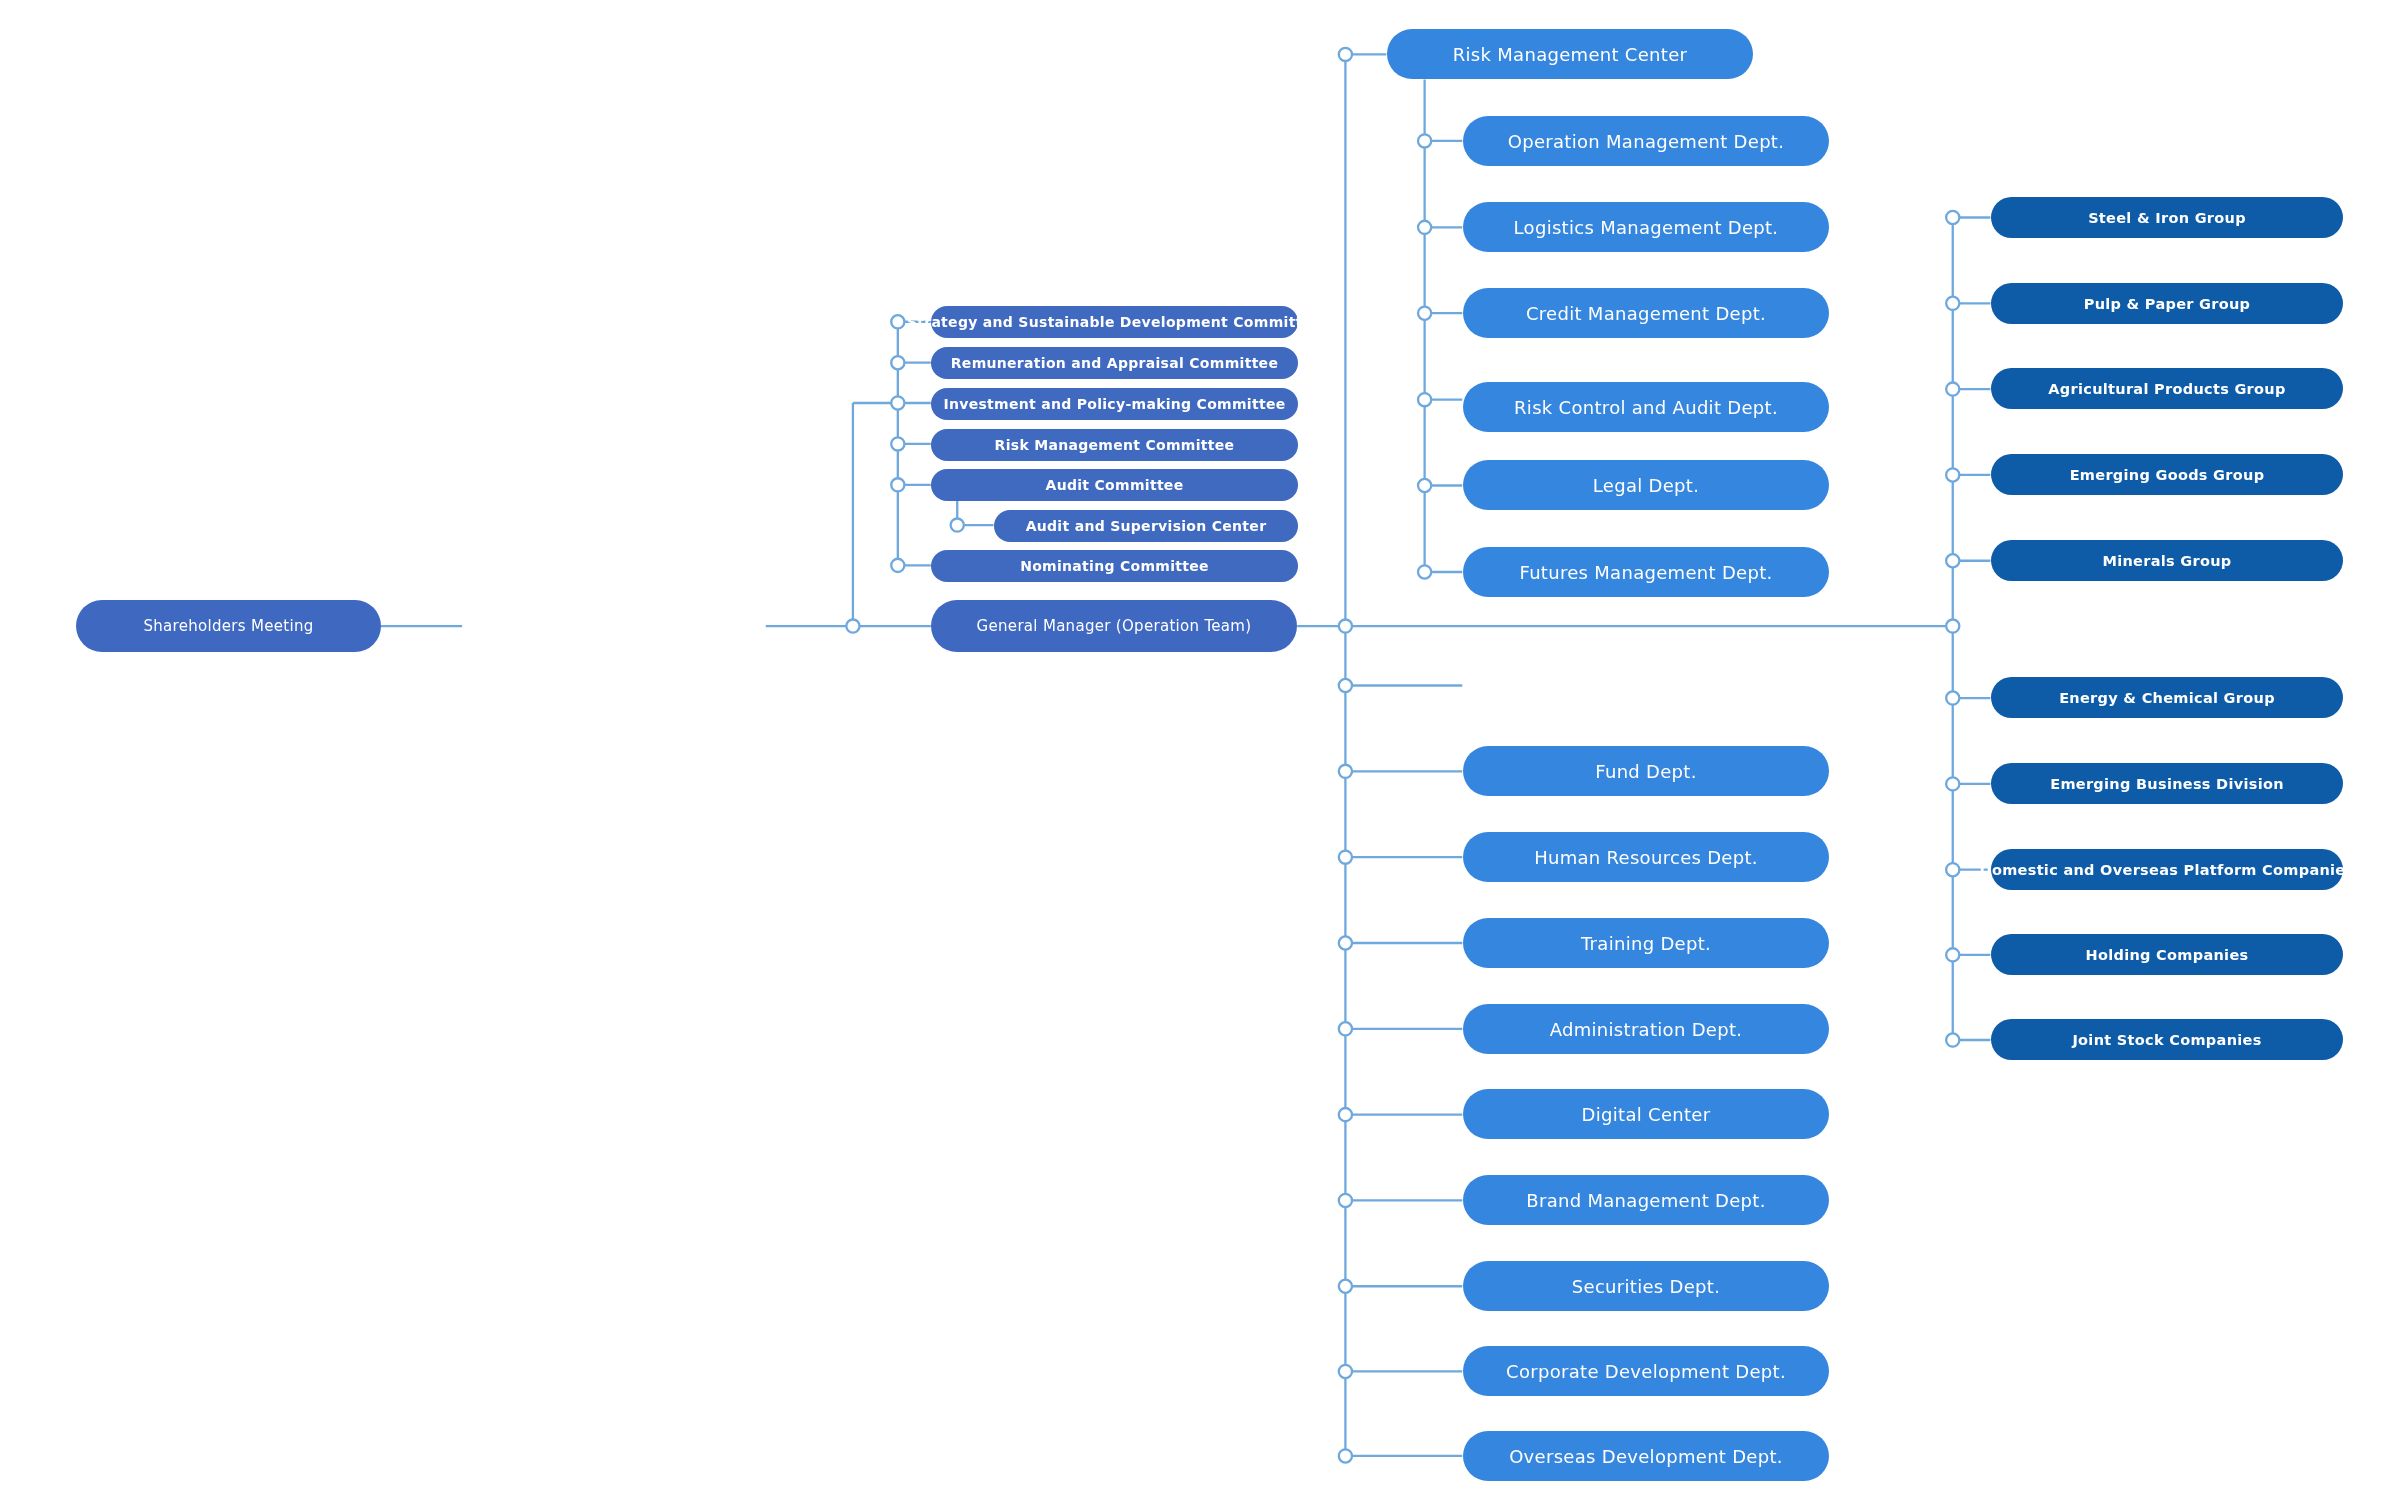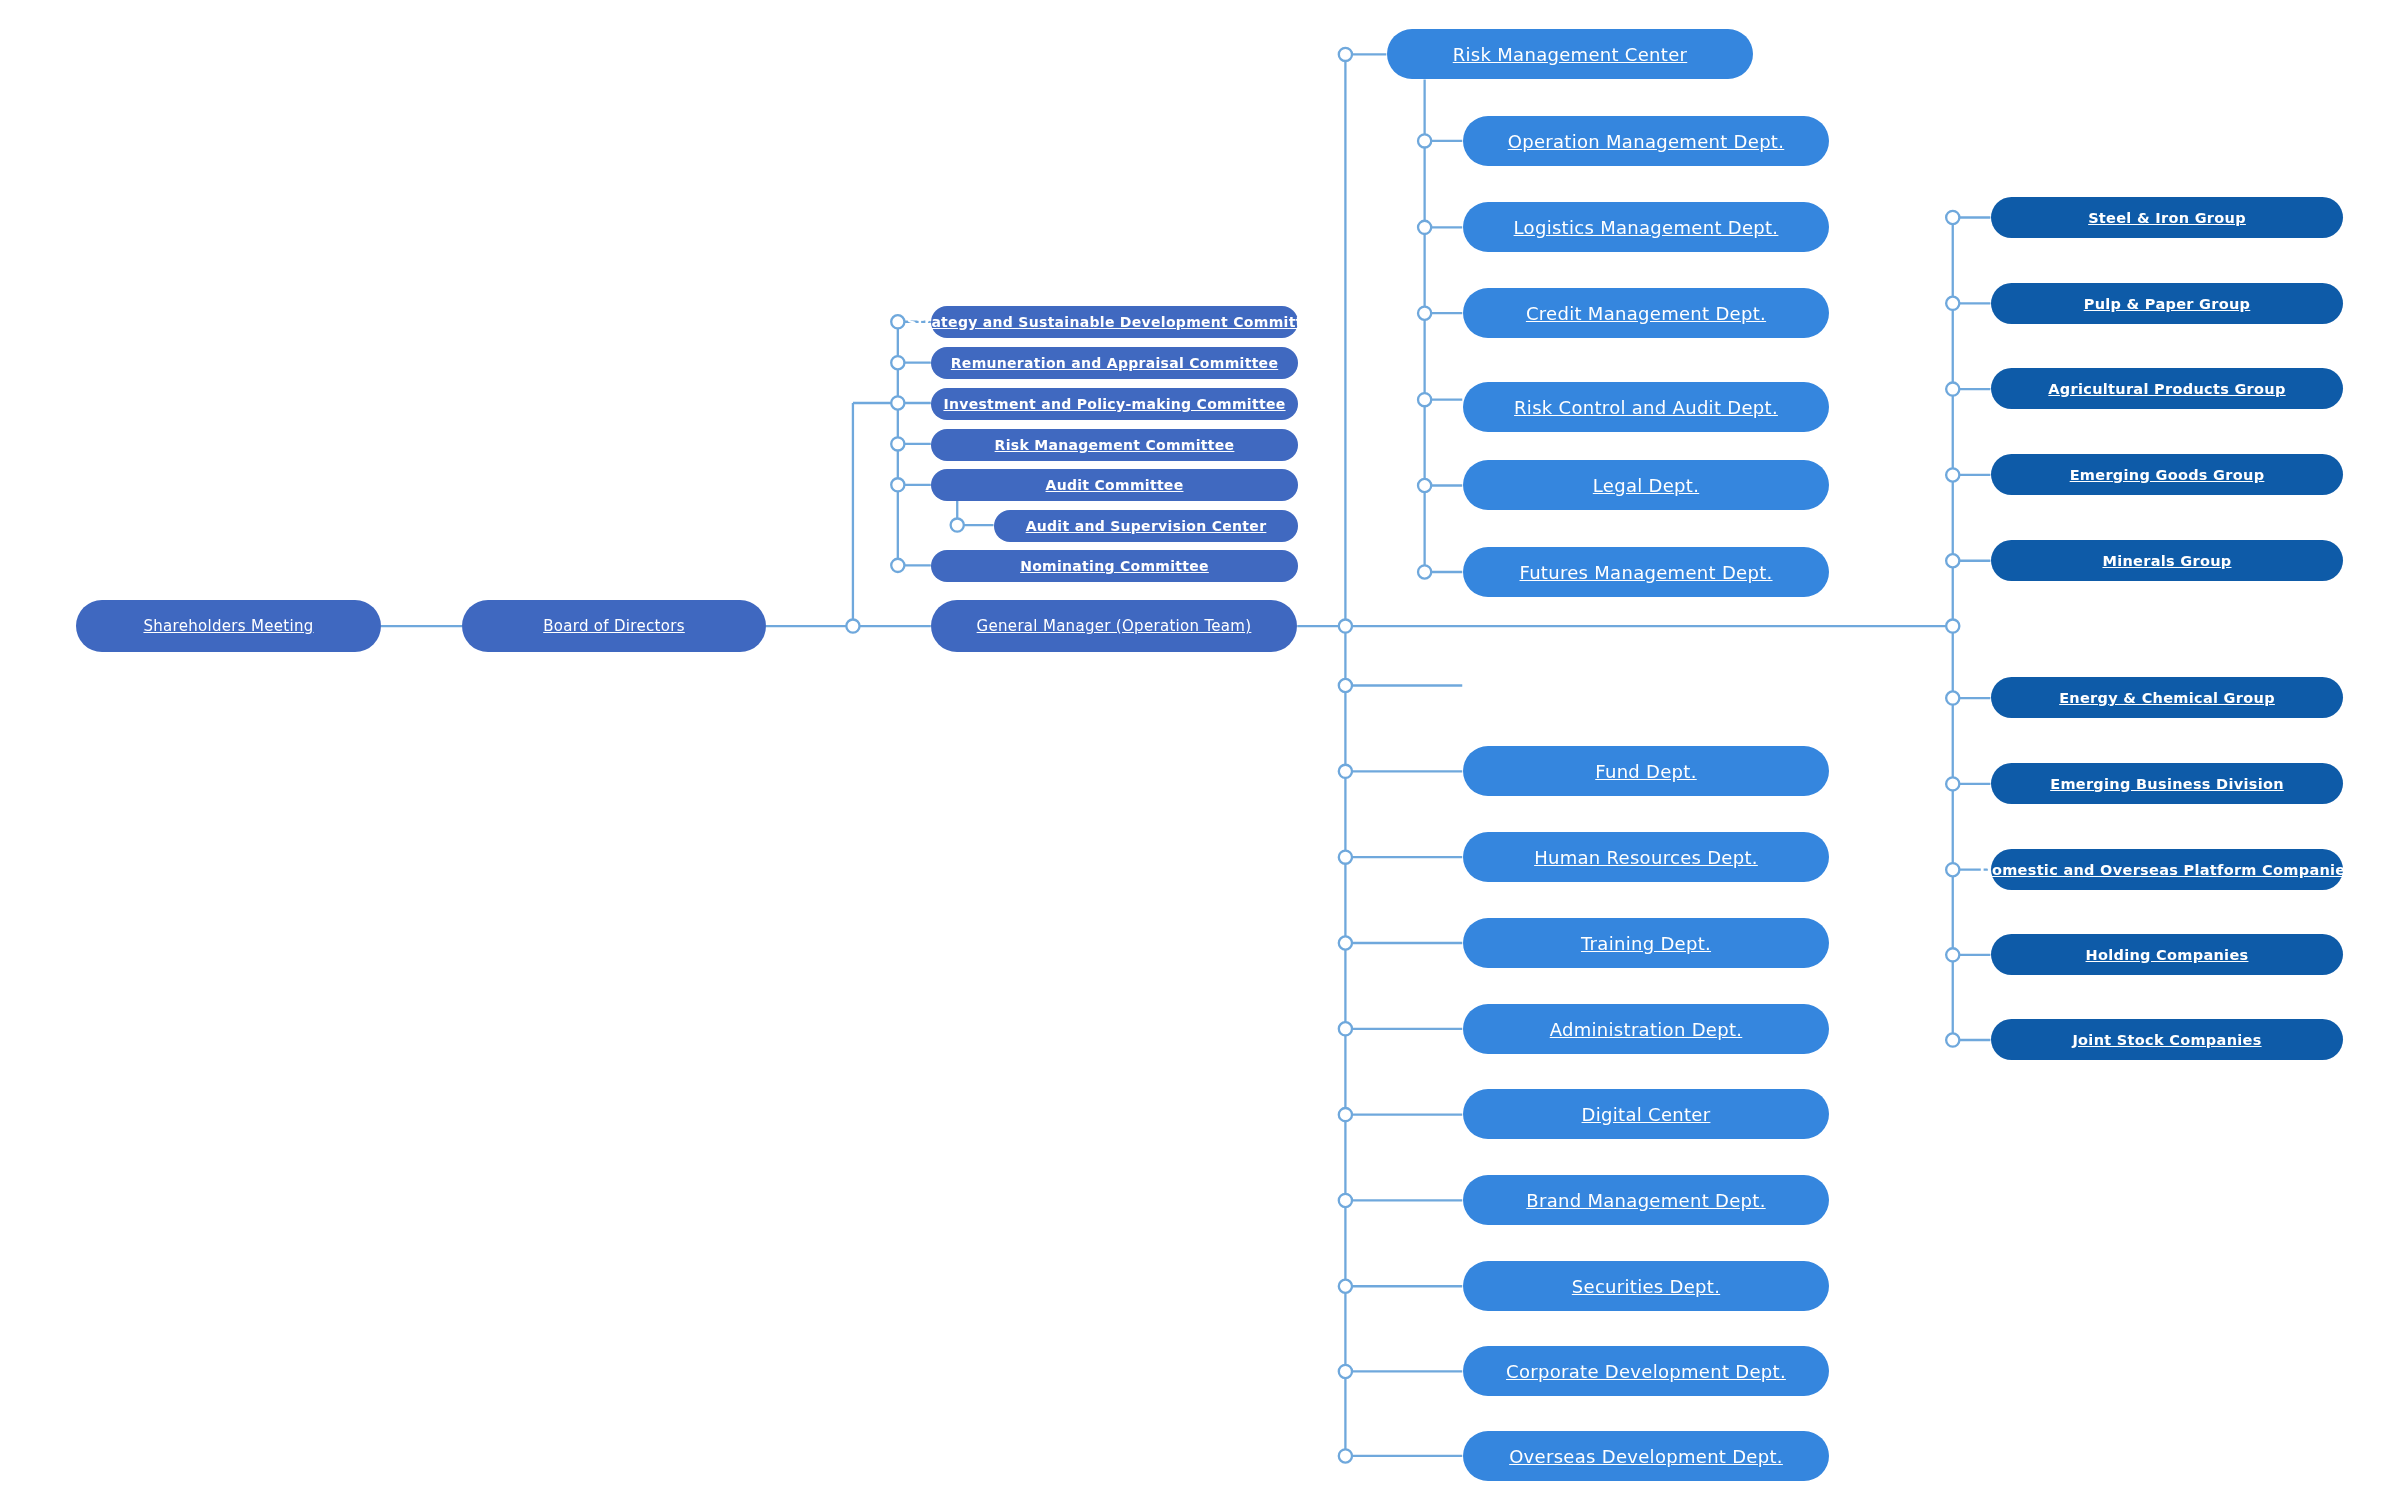--- a/index.html
+++ b/index.html
@@ -26,21 +26,20 @@
     position: absolute;
     display: flex;
     align-items: center;
     justify-content: center;
     box-sizing: border-box;
     color: #ffffff;
     text-align: left;
     white-space: nowrap;
     letter-spacing: 0.3px;
     padding: 16px 12px;
-    text-decoration: underline;
   }
   
   .n-gov {
     background: #3F68C0;
     border-radius: 660px;
     font-size: 15px;
     height: 52px;
   }
   
   .n-cmte {
@@ -176,21 +175,20 @@
       <circle cx="2958" cy="1057" r="10"></circle>
       <circle cx="2958" cy="1187" r="10"></circle>
       <circle cx="2958" cy="1317" r="10"></circle>
       <circle cx="2958" cy="1446" r="10"></circle>
       <circle cx="2958" cy="1575" r="10"></circle>
     </g>
   </svg>
 
   <div class="node n-gov" style="left:76px; top:600px; width:305px;">Shareholders Meeting</div>
 
-  <div class="node n-gov" style="left:462px; top:600px; width:304px;">Board of Directors</div>
 
   <div class="node n-gov" style="left:931px; top:600px; width:366px;">General Manager (Operation Team)</div>
 
   <div class="node n-cmte" style="left:931px; top:306px; width:367px;">Strategy and Sustainable Development Committee</div>
 
   <div class="node n-cmte" style="left:931px; top:347px; width:367px;">Remuneration and Appraisal Committee</div>
 
   <div class="node n-cmte" style="left:931px; top:388px; width:367px;">Investment and Policy-making Committee</div>
 
   <div class="node n-cmte" style="left:931px; top:429px; width:367px;">Risk Management Committee</div>

